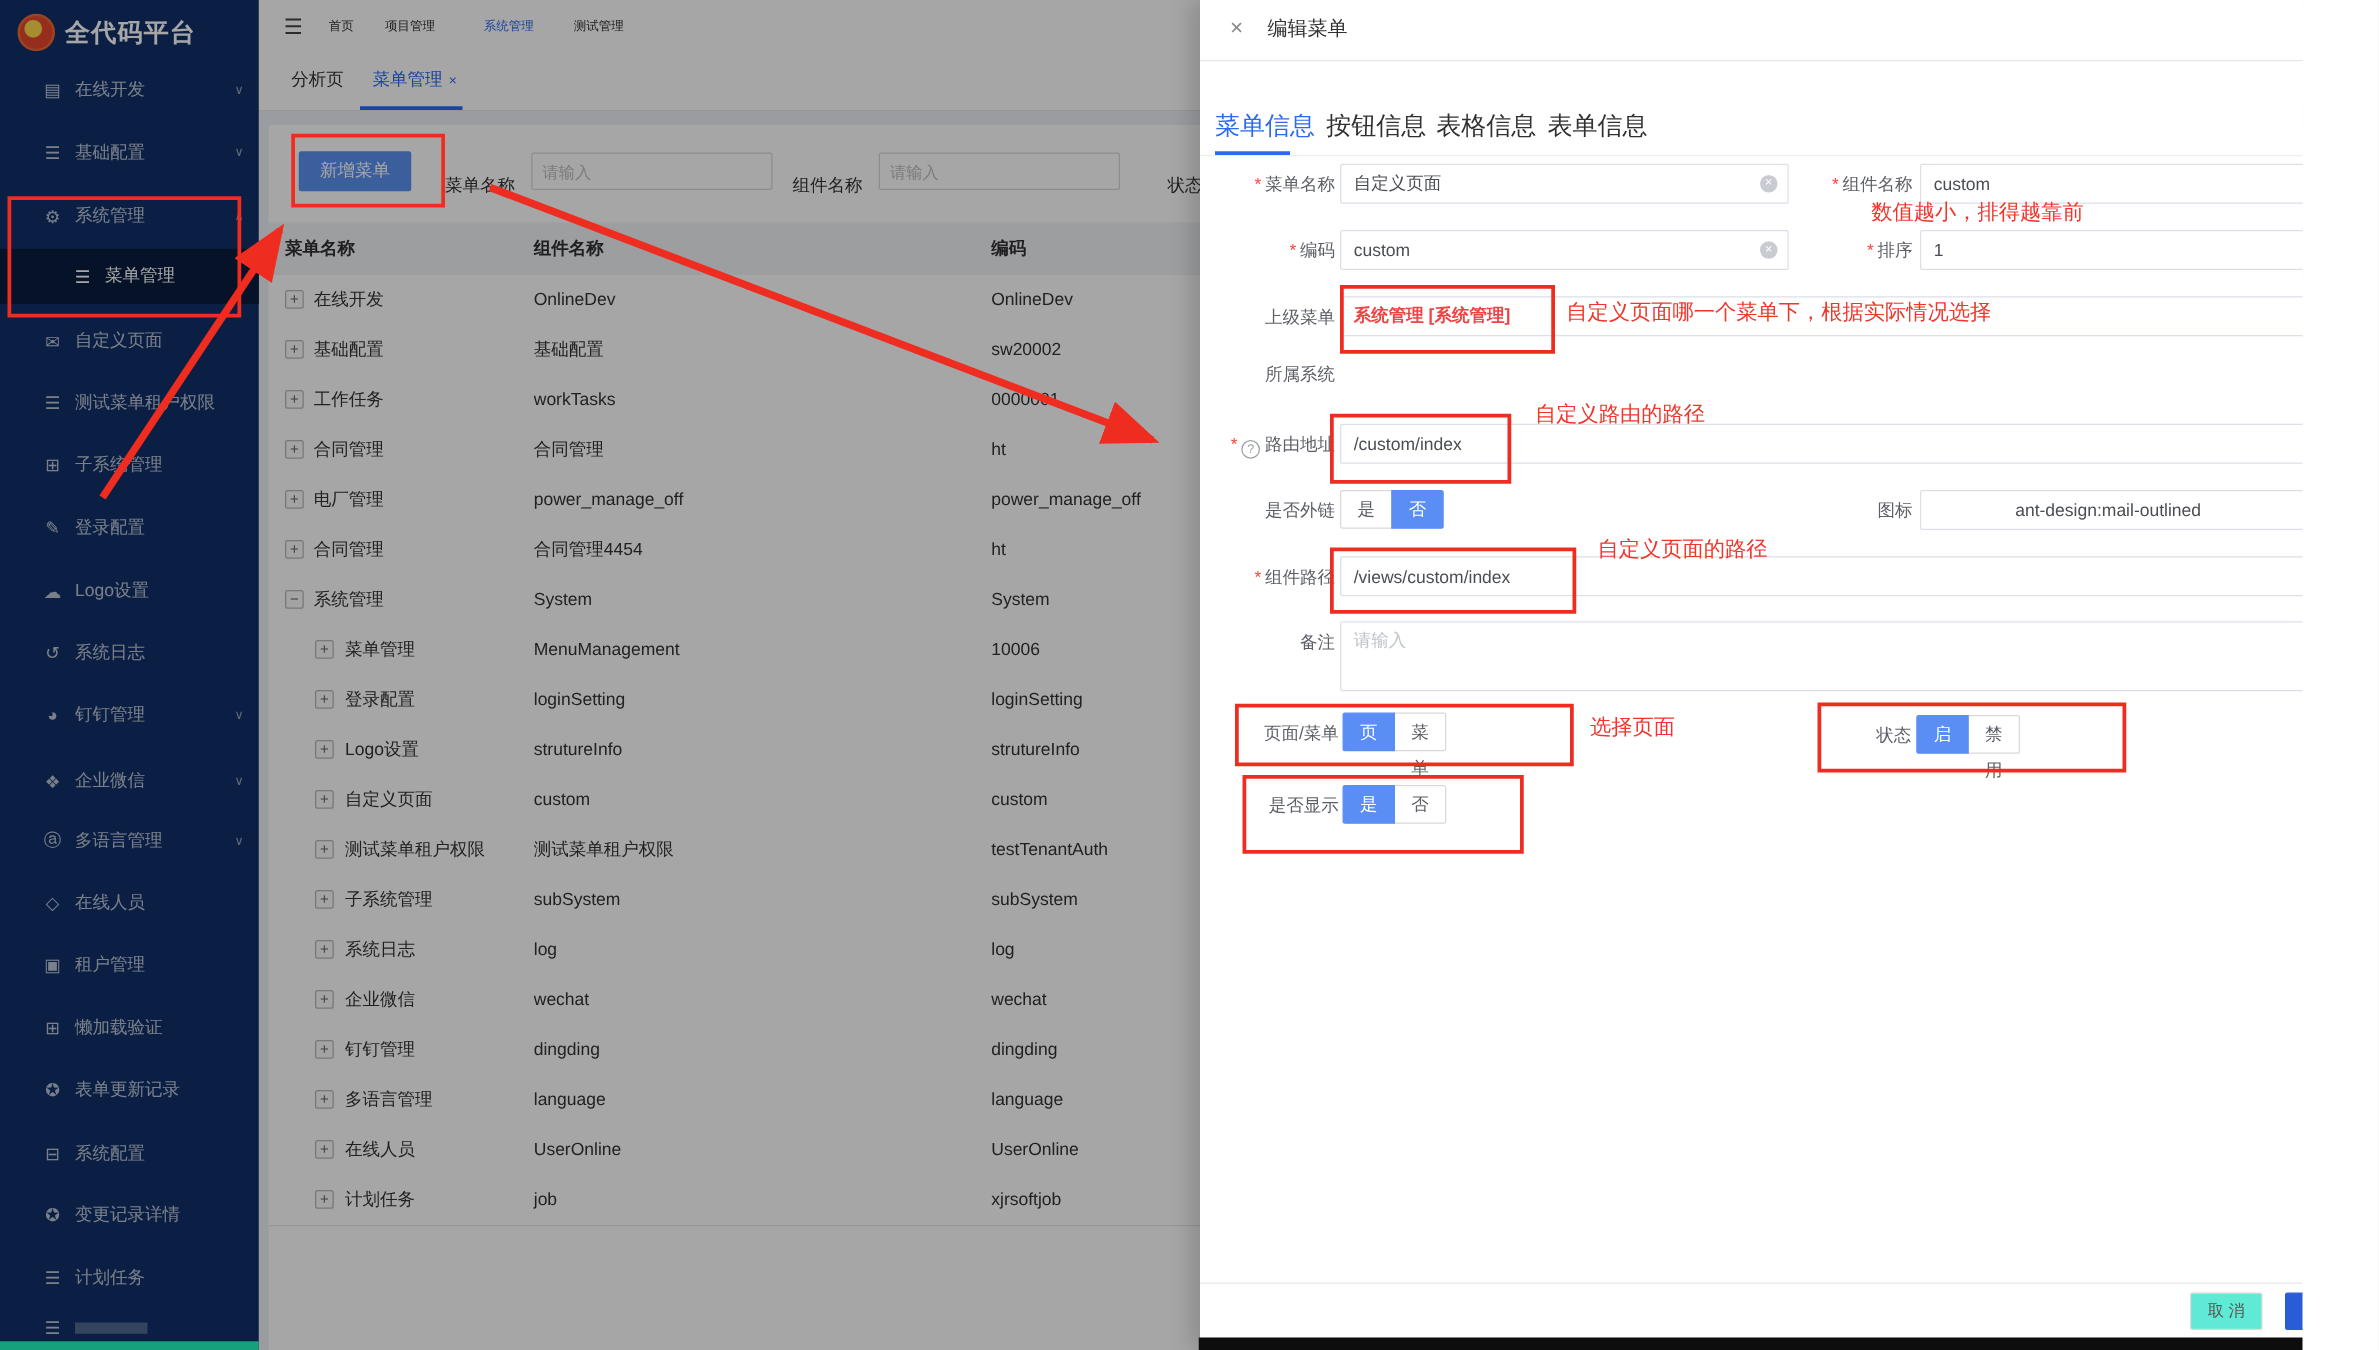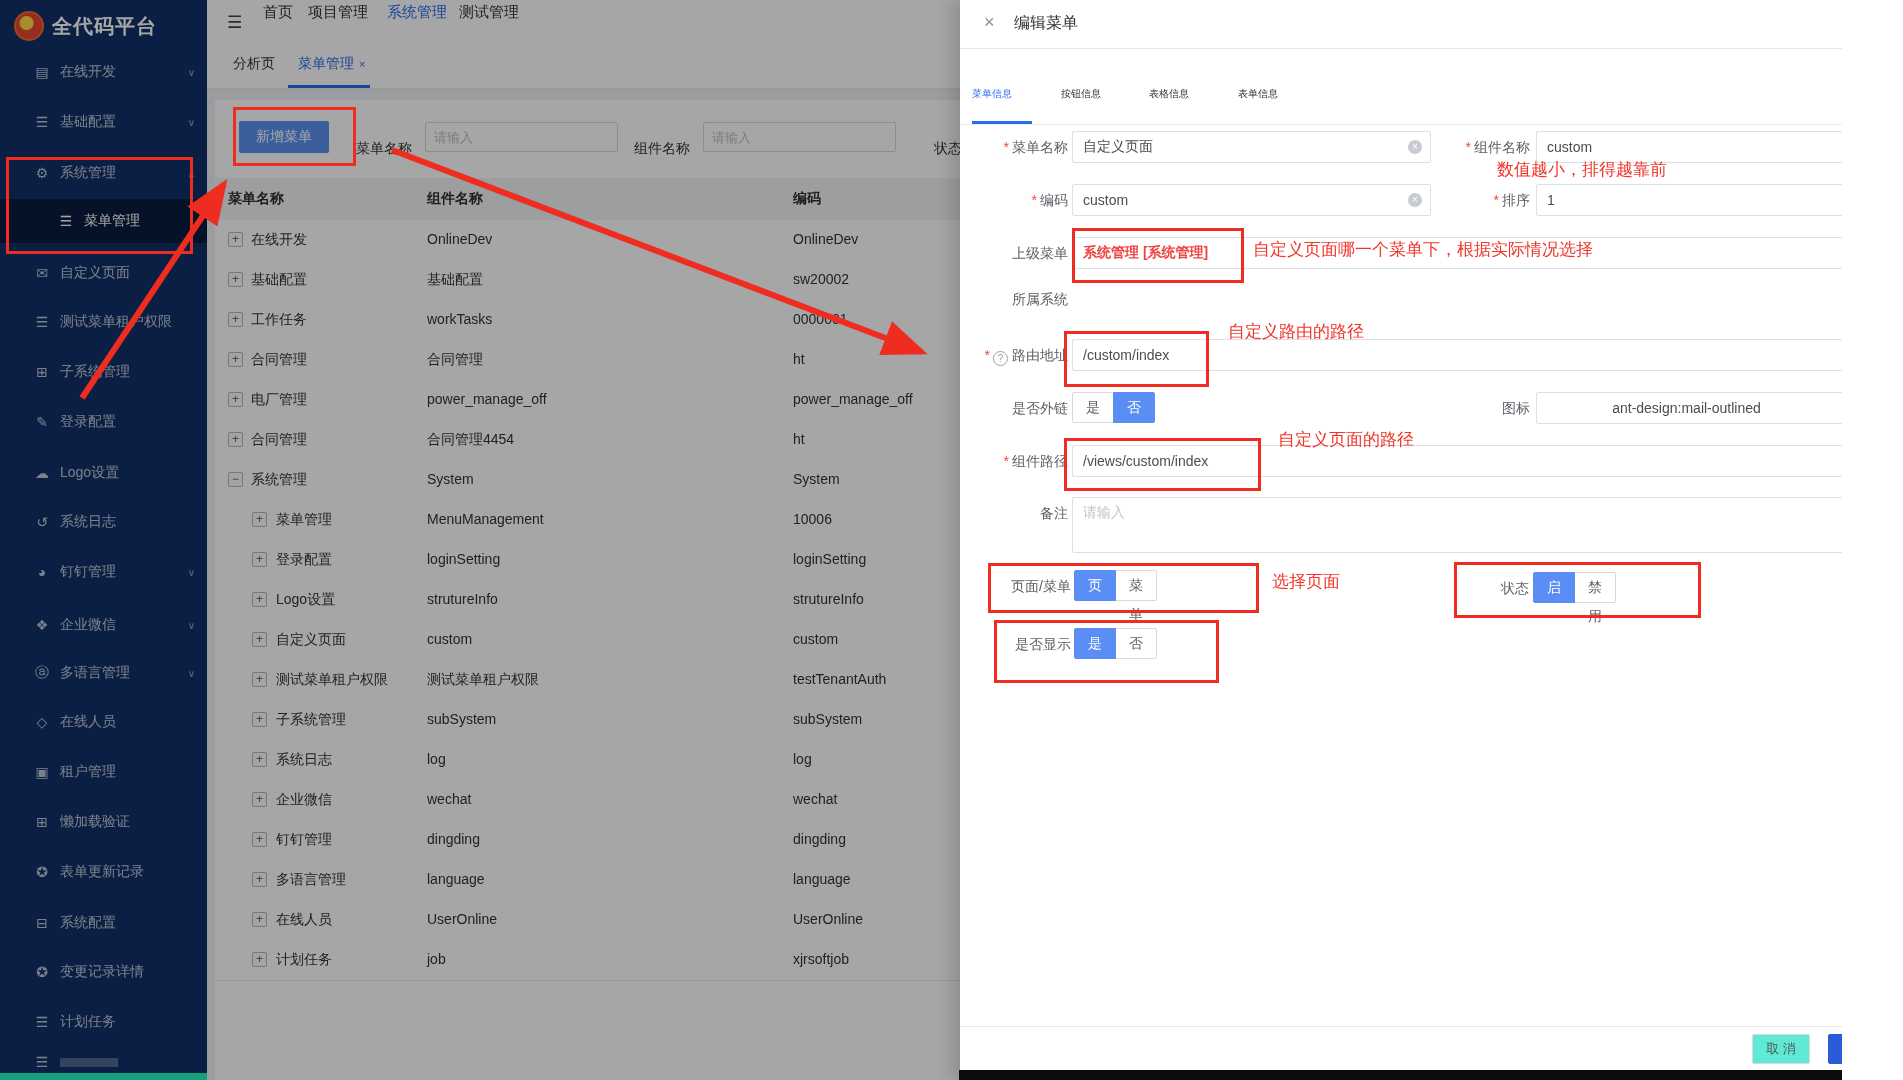--- a/index.html
+++ b/index.html
@@ -18,21 +18,21 @@
   .side-item .s-icon{width:16px;text-align:center;font-size:14px;flex:0 0 auto;}
   .side-item.lv1 .s-icon{margin-left:34px;}
   .side-item.lv2 .s-icon{margin-left:58px;}
   .side-item .s-label{margin-left:10px;}
   .side-item .s-chev{position:absolute;right:12px;font-size:10px;color:rgba(255,255,255,.55);}
   .side-item .s-bar{margin-left:10px;width:58px;height:9px;background:rgba(255,255,255,.28);}
 
   
   #topnav{left:207px;top:0;width:1696px;height:44px;background:#fff;border-bottom:1px solid #f0f0f0;z-index:4;}
   #collapse-icon{position:absolute;left:20px;top:12px;font-size:17px;color:#444;cursor:pointer;}
-  .nav-item{position:absolute;top:3px;font-size:15px;color:#333;cursor:pointer;}
+  .nav-item{position:absolute;top:14px;font-size:10px;color:#333;cursor:pointer;}
   .nav-item.active{color:#2d6af0;}
   #tabbar{left:207px;top:44px;width:1696px;height:44px;background:#fff;border-bottom:1px solid #e8e8e8;z-index:4;}
   .mtab{position:absolute;top:11px;font-size:14px;color:#333;cursor:pointer;}
   .mtab.active{color:#2d6af0;}
   .mtab .tab-close{font-size:11px;color:#2d6af0;margin-left:5px;}
   #tab-underline{position:absolute;left:81px;top:41px;width:82px;height:3px;background:#2d6af0;}
 
   
   #content-card{left:215px;top:100px;width:1680px;height:980px;background:#fff;z-index:3;}
   #add-menu-btn{left:239px;top:121px;width:90px;height:32px;background:#5b92f0;color:#fff;font-size:14px;border:none;border-radius:2px;cursor:pointer;z-index:4;}
@@ -47,21 +47,21 @@
   .t-name,.t-comp,.t-code{position:absolute;top:11px;font-size:14px;color:#333;white-space:nowrap;}
 
   
   #mask{left:0;top:0;width:960px;height:1080px;background:rgba(0,0,0,.35);z-index:10;}
 
   
   #drawer{left:960px;top:0;width:943px;height:1080px;background:#fff;z-index:20;box-shadow:-8px 0 16px rgba(0,0,0,.15);}
   #drawer-close{position:absolute;left:24px;top:12px;font-size:18px;color:#8c8c8c;cursor:pointer;}
   #drawer-title{position:absolute;left:54px;top:13px;font-size:16px;color:#303133;font-weight:500;}
   #drawer-head-line{position:absolute;left:0;top:48px;width:943px;height:1px;background:#e8e8e8;}
-  .dtab{position:absolute;top:87px;font-size:10px;color:#303133;cursor:pointer;}
+  .dtab{position:absolute;top:87px;font-size:20px;color:#303133;cursor:pointer;}
   .dtab.active{color:#2d6af0;}
   #dtab-underline{position:absolute;left:12px;top:121px;width:60px;height:3px;background:#2d6af0;}
   #dtabs-line{position:absolute;left:0;top:124px;width:943px;height:1px;background:#ededed;}
 
   .f-label{position:absolute;font-size:14px;color:#5c5f66;text-align:right;white-space:nowrap;}
   .star{color:#f5473b;margin-right:3px;}
   .qicon{display:inline-block;width:15px;height:15px;border:1px solid #9aa0a6;border-radius:50%;font-size:10px;line-height:14px;text-align:center;color:#9aa0a6;margin-right:4px;vertical-align:-2px;box-sizing:border-box;}
   .f-input{position:absolute;height:32px;border:1px solid #dcdfe6;border-radius:2px;background:#fff;font-size:14px;color:#4a4d52;padding:0 26px 0 10px;box-sizing:border-box;}
   .f-input::placeholder{color:#c0c4cc;}
   .clear-ic{position:absolute;width:14px;height:14px;border-radius:50%;background:#c8ccd2;color:#fff;font-size:10px;line-height:14px;text-align:center;cursor:pointer;}

